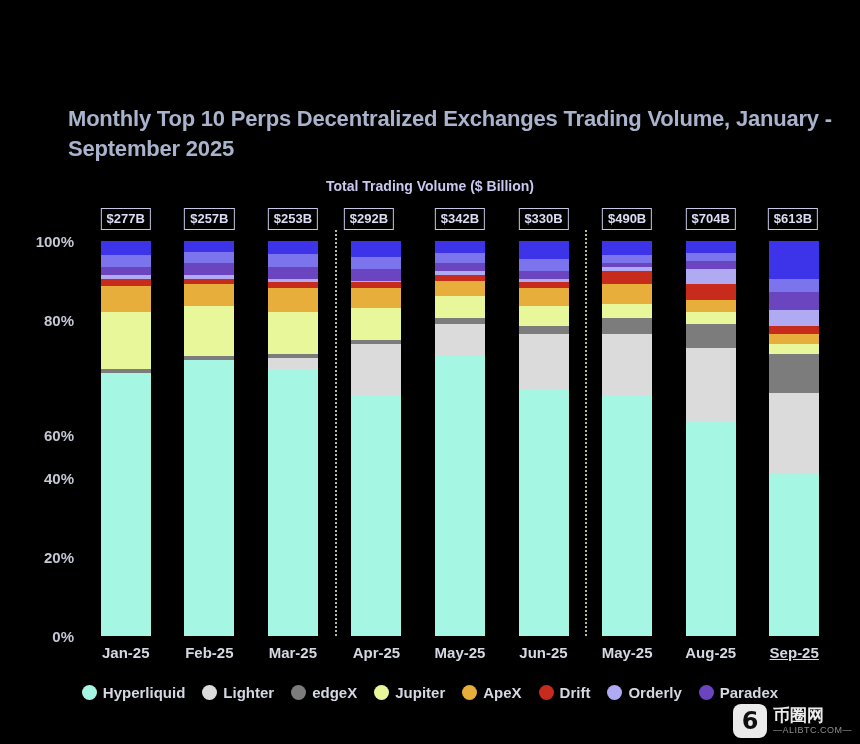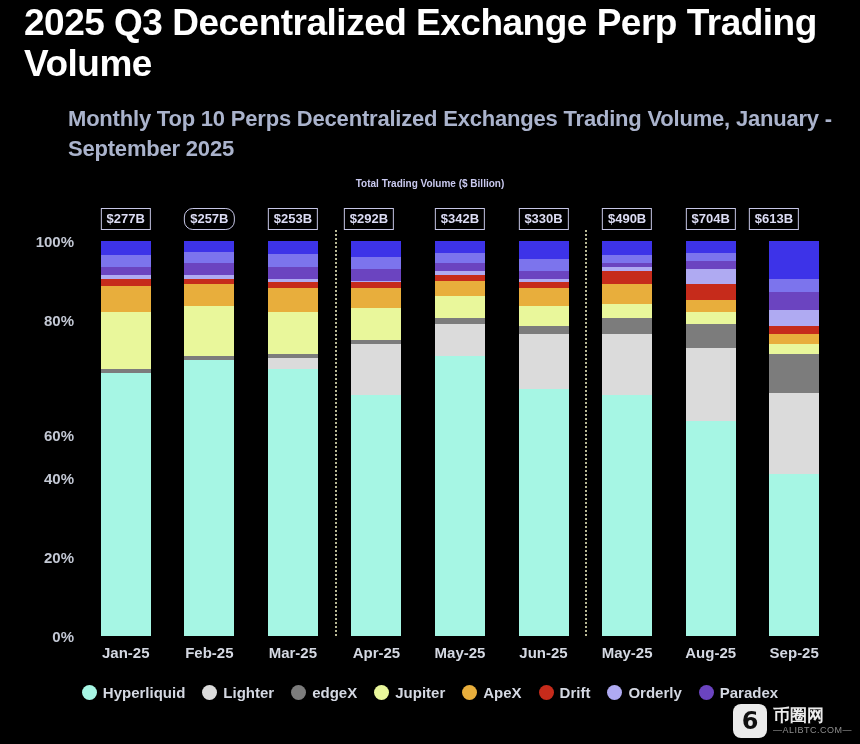--- a/index.html
+++ b/index.html
@@ -22,21 +22,21 @@
     position: absolute; left: 24px; top: 104px; width: 812px;
     color: #aab3cc;
     font-size: 22px; font-weight: bold; line-height: 1.38;
     letter-spacing: -0.2px;
     margin-left: 44px;
   }
   .vol-header {
     position: absolute; left: 0; top: 178px; width: 860px;
     text-align: center;
     color: #c9c9ef;
-    font-size: 10px; font-weight: bold;
+    font-size: 14px; font-weight: bold;
   }
 
   
   #plot {
     position: absolute;
     left: 84px; top: 241px;
     width: 752px; height: 395px;
   }
   .ytick {
     position: absolute; right: 100%;
@@ -110,21 +110,20 @@
     font-family: "DejaVu Sans", sans-serif;
   }
   .wm-text { color: #ffffff; font-size: 17px; font-weight: bold; line-height: 1.05; }
   .wm-sub { color: #9a9a9a; font-size: 9px; letter-spacing: 0.5px; }
 </style>
 </head>
 <body>
 
 <div id="root">
 
-  <div class="title">2025 Q3 Decentralized Exchange Perp Trading Volume</div>
   <div class="subtitle">Monthly Top 10 Perps Decentralized Exchanges Trading Volume, January - September 2025</div>
   <div class="vol-header">Total Trading Volume ($ Billion)</div>
 
   <div id="plot">
       <div class="ytick" style="top: 395px;">0%</div>
       <div class="ytick" style="top: 316px;">20%</div>
       <div class="ytick" style="top: 237px;">40%</div>
       <div class="ytick" style="top: 158px; margin-top: 36px;">60%</div>
       <div class="ytick" style="top: 79px;">80%</div>
       <div class="ytick" style="top: 0px;">100%</div>
@@ -145,21 +144,21 @@
         <div class="seg" style="background: rgb(166, 246, 228); bottom: 0px; height: 276.5px;"></div>
         <div class="seg" style="background: rgb(124, 124, 124); bottom: 276.5px; height: 3.95px;"></div>
         <div class="seg" style="background: rgb(233, 247, 155); bottom: 280.45px; height: 49.375px;"></div>
         <div class="seg" style="background: rgb(232, 174, 60); bottom: 329.825px; height: 21.725px;"></div>
         <div class="seg" style="background: rgb(198, 43, 27); bottom: 351.55px; height: 5.925px;"></div>
         <div class="seg" style="background: rgb(175, 170, 242); bottom: 357.475px; height: 3.16px;"></div>
         <div class="seg" style="background: rgb(107, 68, 192); bottom: 360.635px; height: 12.64px;"></div>
         <div class="seg" style="background: rgb(124, 116, 237); bottom: 373.275px; height: 11.06px;"></div>
         <div class="seg" style="background: rgb(61, 51, 232); bottom: 384.335px; height: 10.665px;"></div>
       </div>
-      <div class="vol-label" style="left: 125.333px; border-radius: 9px;">$257B</div>
+      <div class="vol-label" style="left: 125.333px;">$257B</div>
       <div class="xtick" style="left: 125.333px;">Feb-25</div>
       <div class="bar" style="left: 183.889px; width: 50px;">
         <div class="seg" style="background: rgb(166, 246, 228); bottom: 0px; height: 266.625px;"></div>
         <div class="seg" style="background: rgb(219, 219, 219); bottom: 266.625px; height: 11.85px;"></div>
         <div class="seg" style="background: rgb(124, 124, 124); bottom: 278.475px; height: 3.95px;"></div>
         <div class="seg" style="background: rgb(233, 247, 155); bottom: 282.425px; height: 41.475px;"></div>
         <div class="seg" style="background: rgb(232, 174, 60); bottom: 323.9px; height: 23.7px;"></div>
         <div class="seg" style="background: rgb(198, 43, 27); bottom: 347.6px; height: 5.925px;"></div>
         <div class="seg" style="background: rgb(175, 170, 242); bottom: 353.525px; height: 3.16px;"></div>
         <div class="seg" style="background: rgb(107, 68, 192); bottom: 356.685px; height: 12.64px;"></div>
@@ -243,22 +242,22 @@
         <div class="seg" style="background: rgb(219, 219, 219); bottom: 161.95px; height: 80.975px;"></div>
         <div class="seg" style="background: rgb(124, 124, 124); bottom: 242.925px; height: 39.5px;"></div>
         <div class="seg" style="background: rgb(233, 247, 155); bottom: 282.425px; height: 9.875px;"></div>
         <div class="seg" style="background: rgb(232, 174, 60); bottom: 292.3px; height: 9.875px;"></div>
         <div class="seg" style="background: rgb(198, 43, 27); bottom: 302.175px; height: 7.9px;"></div>
         <div class="seg" style="background: rgb(175, 170, 242); bottom: 310.075px; height: 15.8px;"></div>
         <div class="seg" style="background: rgb(107, 68, 192); bottom: 325.875px; height: 17.775px;"></div>
         <div class="seg" style="background: rgb(124, 116, 237); bottom: 343.65px; height: 13.825px;"></div>
         <div class="seg" style="background: rgb(61, 51, 232); bottom: 357.475px; height: 37.525px;"></div>
       </div>
-      <div class="vol-label" style="left: 690px;">$613B</div>
-      <div class="xtick" style="left: 710.222px;">Sep-25</div>
+      <div class="vol-label" style="left: 709px;">$613B</div>
+      <div class="xtick" style="left: 710.222px; text-decoration: underline;">Sep-25</div>
       <div class="divider" style="left: 250.667px;"></div>
       <div class="divider" style="left: 501.333px;"></div>
     </div>
 
   <div id="legend">
     <div class="legend-row">
         <div class="legend-item">
           <span class="legend-dot" style="background: rgb(166, 246, 228);"></span>
           <span class="legend-label">Hyperliquid</span>
         </div>

